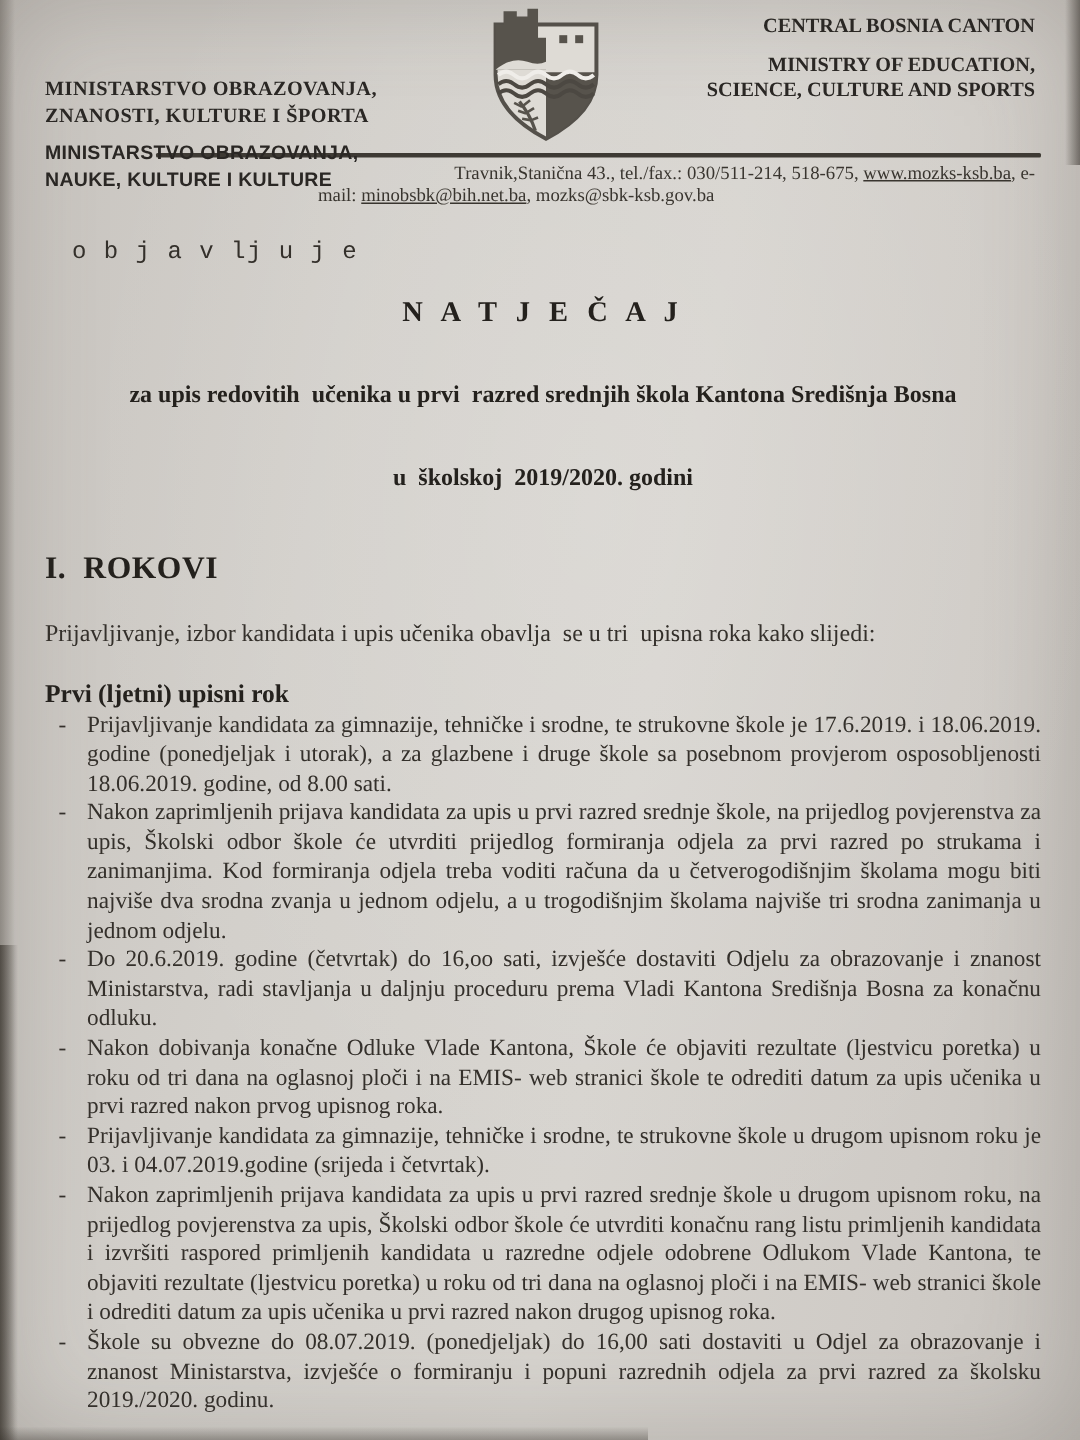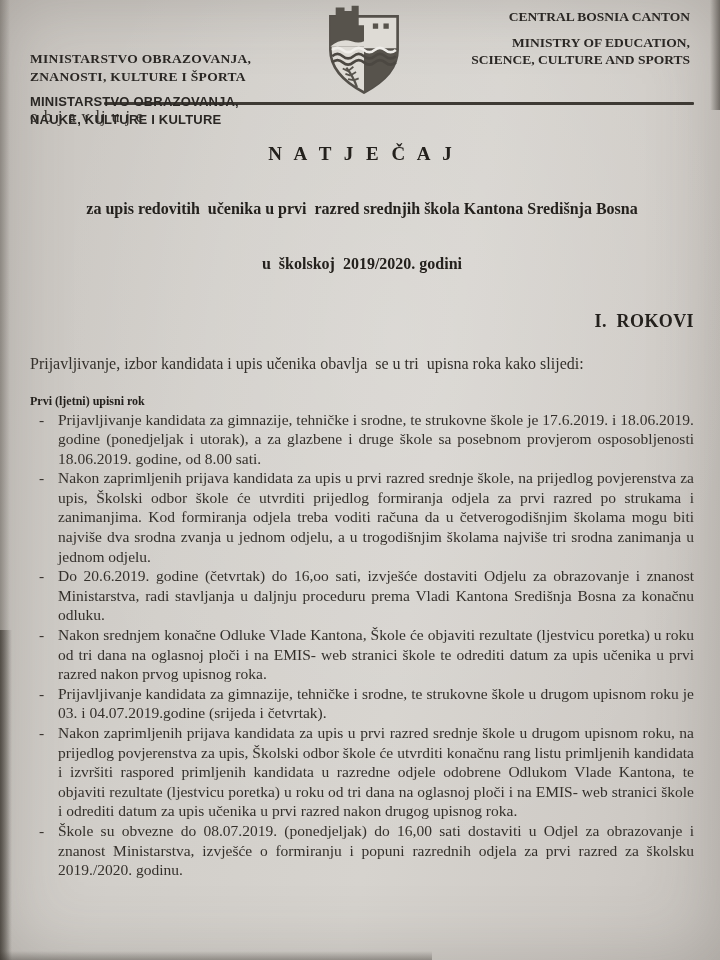--- a/index.html
+++ b/index.html
@@ -33,26 +33,26 @@
   .rule{margin:4px 0 0 74px;height:2.5px;background:#3e3a34;border-radius:1px;}
   .contact{margin-top:3px;font-size:12.5px;line-height:15.5px;color:#39352f;}
   .contact .l1{text-align:right;padding-right:4px;}
   .contact .l2{margin-left:182px;}
   .u{text-decoration:underline;}
 
   
   .justify{text-align:justify;}
   .prewrap{white-space:pre-wrap;margin-top:32px;}
   .intro{margin:22px 0 0 0;font-size:16px;line-height:23px;}
-  .announce{margin:0;font-size:16px;line-height:23px;letter-spacing:1px;}
+  .announce{margin:18px;font-size:16px;line-height:23px;letter-spacing:1px;font-family:Liberation Mono, monospace;}
   .title{margin:15px 0 0 0;text-align:center;font-size:19px;font-weight:bold;letter-spacing:4px;color:#24211d;}
   .subtitle{margin-top:5px;text-align:center;font-weight:bold;font-size:16px;line-height:23px;color:#24211d;}
-  .sec-heading{margin:36px 0 0 0;font-size:18px;font-weight:bold;color:#24211d;letter-spacing:0.4px;text-align:right;}
+  .sec-heading{margin:36px 0 0 0;font-size:21px;font-weight:bold;color:#24211d;letter-spacing:0.4px;}
   .sec-intro{margin:21px 0 0 0;font-size:16px;line-height:22px;}
-  .rok-heading{margin:19px 0 1px 0;font-size:12px;font-weight:bold;color:#24211d;}
+  .rok-heading{margin:19px 0 1px 0;font-size:17px;font-weight:bold;color:#24211d;}
   ul.rok{margin:0;padding:0;list-style:none;font-size:15.5px;line-height:19.6px;}
   ul.rok li{position:relative;padding-left:28px;text-align:justify;margin:0;}
   ul.rok .mk{position:absolute;left:9px;top:0;}
   .h3-gap{margin-top:13px;}
 </style>
 </head>
 <body>
 
 <div class="photo">
 
@@ -94,38 +94,46 @@
 
       <div class="lh-right">
         <div>CENTRAL BOSNIA CANTON</div>
         <div class="gap">MINISTRY OF EDUCATION,</div>
         <div>SCIENCE, CULTURE AND SPORTS</div>
       </div>
     </div>
 
     <div class="rule"></div>
 
+    <div class="contact">
+      <div class="l1">
+        <span>Travnik,Stanična 43., tel./fax.: 030/511-214, 518-675, </span><span class="u">www.mozks-ksb.ba</span><span>, e-</span>
+      </div>
+      <div class="l2">
+        <span>mail: </span><span class="u">minobsbk@bih.net.ba</span><span>, mozks@sbk-ksb.gov.ba</span>
+      </div>
+    </div>
 
     <p class="announce">o b j a v lj u j e</p>
 
     <h1 class="title">N A T J E Č A J</h1>
     <div class="subtitle">
       <div class="prewrap">za upis redovitih  učenika u prvi  razred srednjih škola Kantona Središnja Bosna</div>
       <div class="prewrap">u  školskoj  2019/2020. godini</div>
     </div>
 
     <h2 class="sec-heading prewrap">I.  ROKOVI</h2>
     <p class="sec-intro prewrap">Prijavljivanje, izbor kandidata i upis učenika obavlja  se u tri  upisna roka kako slijedi:</p>
 
     <h3 class="rok-heading">Prvi (ljetni) upisni rok</h3>
     <ul class="rok">
       <li><span class="mk">-</span><span>Prijavljivanje kandidata za gimnazije, tehničke i srodne, te strukovne škole je 17.6.2019. i 18.06.2019. godine (ponedjeljak i utorak), a za glazbene i druge škole sa posebnom provjerom osposobljenosti 18.06.2019. godine, od 8.00 sati.</span></li>
       <li><span class="mk">-</span><span>Nakon zaprimljenih prijava kandidata za upis u prvi razred srednje škole, na prijedlog povjerenstva za upis, Školski odbor škole će utvrditi prijedlog formiranja odjela za prvi razred po strukama i zanimanjima. Kod formiranja odjela treba voditi računa da u četverogodišnjim školama mogu biti najviše dva srodna zvanja u jednom odjelu, a u trogodišnjim školama najviše tri srodna zanimanja u jednom odjelu.</span></li>
       <li><span class="mk">-</span><span>Do 20.6.2019. godine (četvrtak) do 16,oo sati, izvješće dostaviti Odjelu za obrazovanje i znanost Ministarstva, radi stavljanja u daljnju proceduru prema Vladi Kantona Središnja Bosna za konačnu odluku.</span></li>
-      <li><span class="mk">-</span><span>Nakon srednjem konačne Odluke Vlade Kantona, Škole će objaviti rezultate (ljestvicu poretka) u roku od tri dana na oglasnoj ploči i na EMIS- web stranici škole te odrediti datum za upis učenika u prvi razred nakon prvog upisnog roka.</span></li>
+      <li><span class="mk">-</span><span>Nakon dobivanja konačne Odluke Vlade Kantona, Škole će objaviti rezultate (ljestvicu poretka) u roku od tri dana na oglasnoj ploči i na EMIS- web stranici škole te odrediti datum za upis učenika u prvi razred nakon prvog upisnog roka.</span></li>
     </ul>
 
     <ul class="rok">
       <li><span class="mk">-</span><span>Prijavljivanje kandidata za gimnazije, tehničke i srodne, te strukovne škole u drugom upisnom roku je 03. i 04.07.2019.godine (srijeda i četvrtak).</span></li>
       <li><span class="mk">-</span><span>Nakon zaprimljenih prijava kandidata za upis u prvi razred srednje škole u drugom upisnom roku, na prijedlog povjerenstva za upis, Školski odbor škole će utvrditi konačnu rang listu primljenih kandidata i izvršiti raspored primljenih kandidata u razredne odjele odobrene Odlukom Vlade Kantona, te objaviti rezultate (ljestvicu poretka) u roku od tri dana na oglasnoj ploči i na EMIS- web stranici škole i odrediti datum za upis učenika u prvi razred nakon drugog upisnog roka.</span></li>
       <li><span class="mk">-</span><span>Škole su obvezne do 08.07.2019. (ponedjeljak) do 16,00 sati dostaviti u Odjel za obrazovanje i znanost Ministarstva, izvješće o formiranju i popuni razrednih odjela za prvi razred za školsku 2019./2020. godinu.</span></li>
     </ul>
 
   </div>
 

